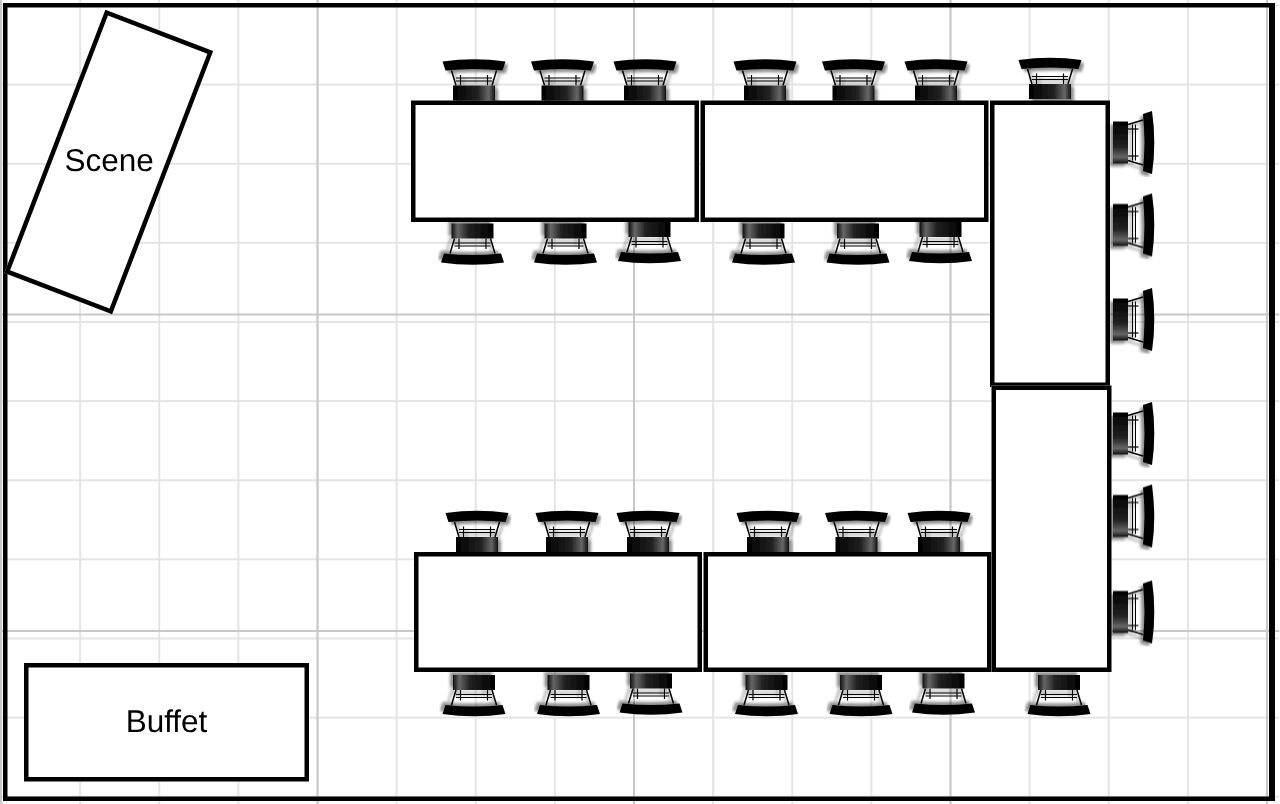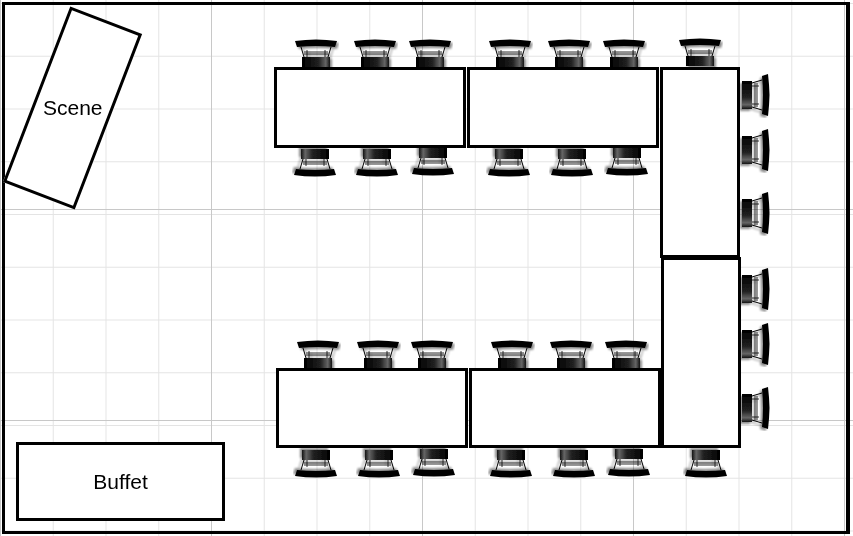--- a/index.html
+++ b/index.html
@@ -62,21 +62,21 @@
   </defs>
 </svg>
 
 <div id="canvas"></div>
 <div id="frame"></div>
 
 <div class="box" style="left:34px; top:14px; width:77px; height:188px; transform:rotate(21deg); transform-origin:center; border-width:3px;">
   <span style="transform:rotate(-21deg); display:inline-block;">Scene</span>
 </div>
 
-<div class="box" style="left:16px; top:442px; width:209px; height:79px;">
+<div class="box" style="left:16px; top:442px; width:190px; height:79px;">
   <span>Buffet</span>
 </div>
 
 <div class="box" style="left:274px; top:67px; width:192px; height:81px;"></div>
 <div class="box" style="left:467px; top:67px; width:192px; height:81px;"></div>
 <div class="box" style="left:660px; top:67px; width:80px; height:191px;"></div>
 <div class="box" style="left:661px; top:257px; width:80px; height:191px;"></div>
 <div class="box" style="left:276px; top:368px; width:192px; height:80px;"></div>
 <div class="box" style="left:469px; top:368px; width:192px; height:80px;"></div>
 

